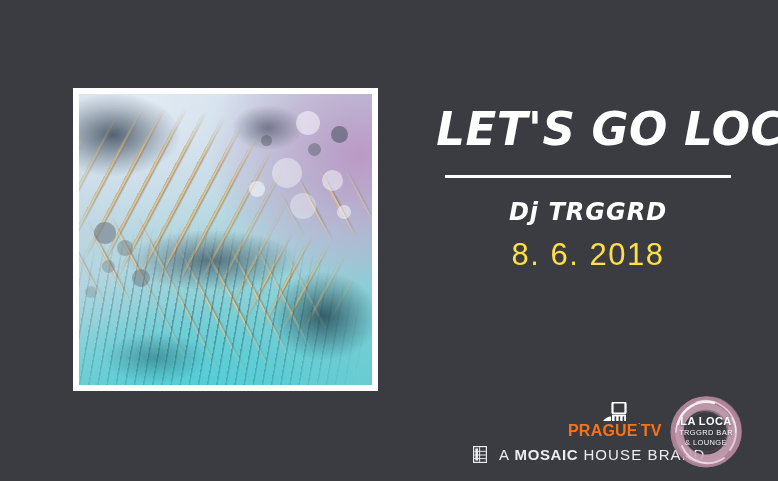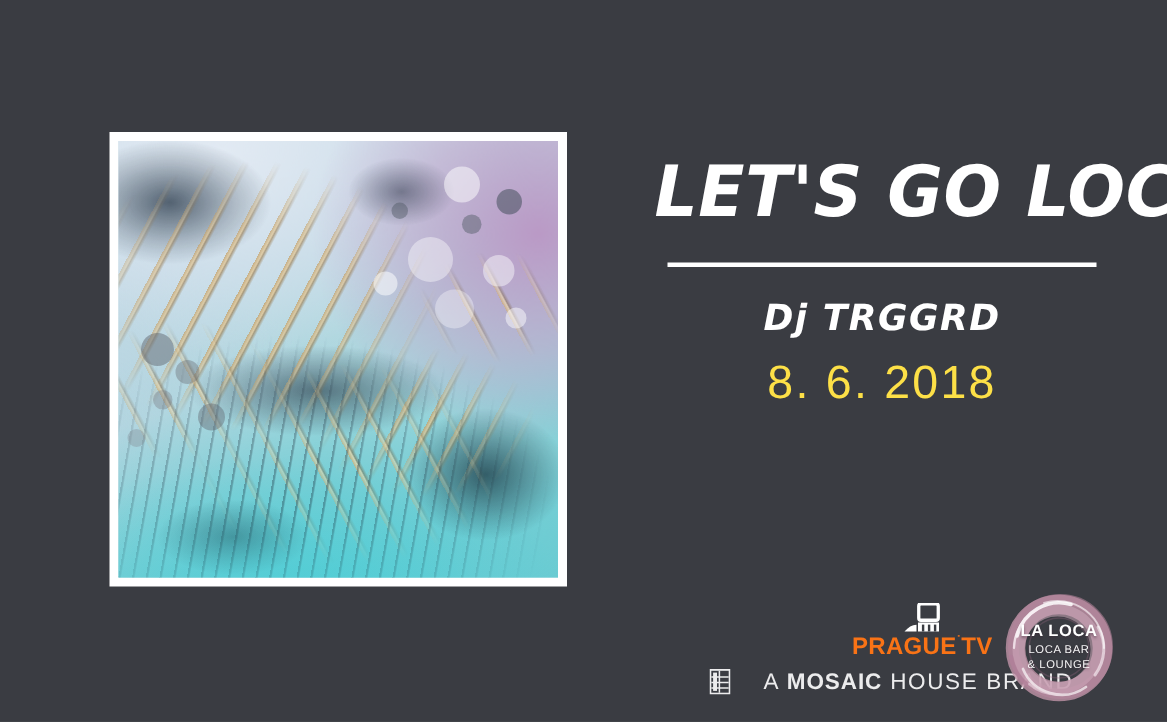--- a/index.html
+++ b/index.html
@@ -172,21 +172,21 @@
     white-space: nowrap;
   }
   #prague-tv-wordmark .tv-dot { font-size: 9px; vertical-align: super; }
 
   #mosaic-house-logo {
     position: absolute;
     left: 473px;
     top: 446px;
     display: flex;
     align-items: center;
-    gap: 22px;
+    gap: 12px;
     color: #ececed;
   }
   #mosaic-text {
     font-family: "Liberation Sans", sans-serif;
     font-size: 15px;
     letter-spacing: 1.1px;
     font-weight: 300;
     white-space: nowrap;
   }
   #mosaic-text b { font-weight: 700; letter-spacing: 0.6px; }
@@ -301,18 +301,18 @@
         <path d="M70 30 A29 29 0 0 1 68 62" stroke="#f4e8ee" stroke-width="2" opacity="0.7"></path>
         <path d="M14 44 A30 30 0 0 1 30 18" stroke="#f7eef3" stroke-width="1.5" opacity="0.8"></path>
         <path d="M34 14 A31 31 0 0 1 74 44" stroke="#ffffff" stroke-width="1.3" opacity="0.6"></path>
         <path d="M24 68 A30 30 0 0 0 44 75" stroke="#e9d6e0" stroke-width="1.6" opacity="0.6"></path>
         <path d="M12 50 A32 32 0 0 0 22 68" stroke="#b07f98" stroke-width="3" opacity="0.7"></path>
         <circle cx="44" cy="44" r="20" stroke="#9b6b84" stroke-width="1" opacity="0.30"></circle>
       </g>
     </svg>
     <div id="la-loca-wordmark">
       <div class="ll-line1">LA LOCA</div>
-      <div class="ll-line2">LOCA BAR</div>
+      <div class="ll-line2">TRGGRD BAR</div>
       <div class="ll-line3">&amp; LOUNGE</div>
     </div>
   </div>
 
 </div>
 
 </body></html>

